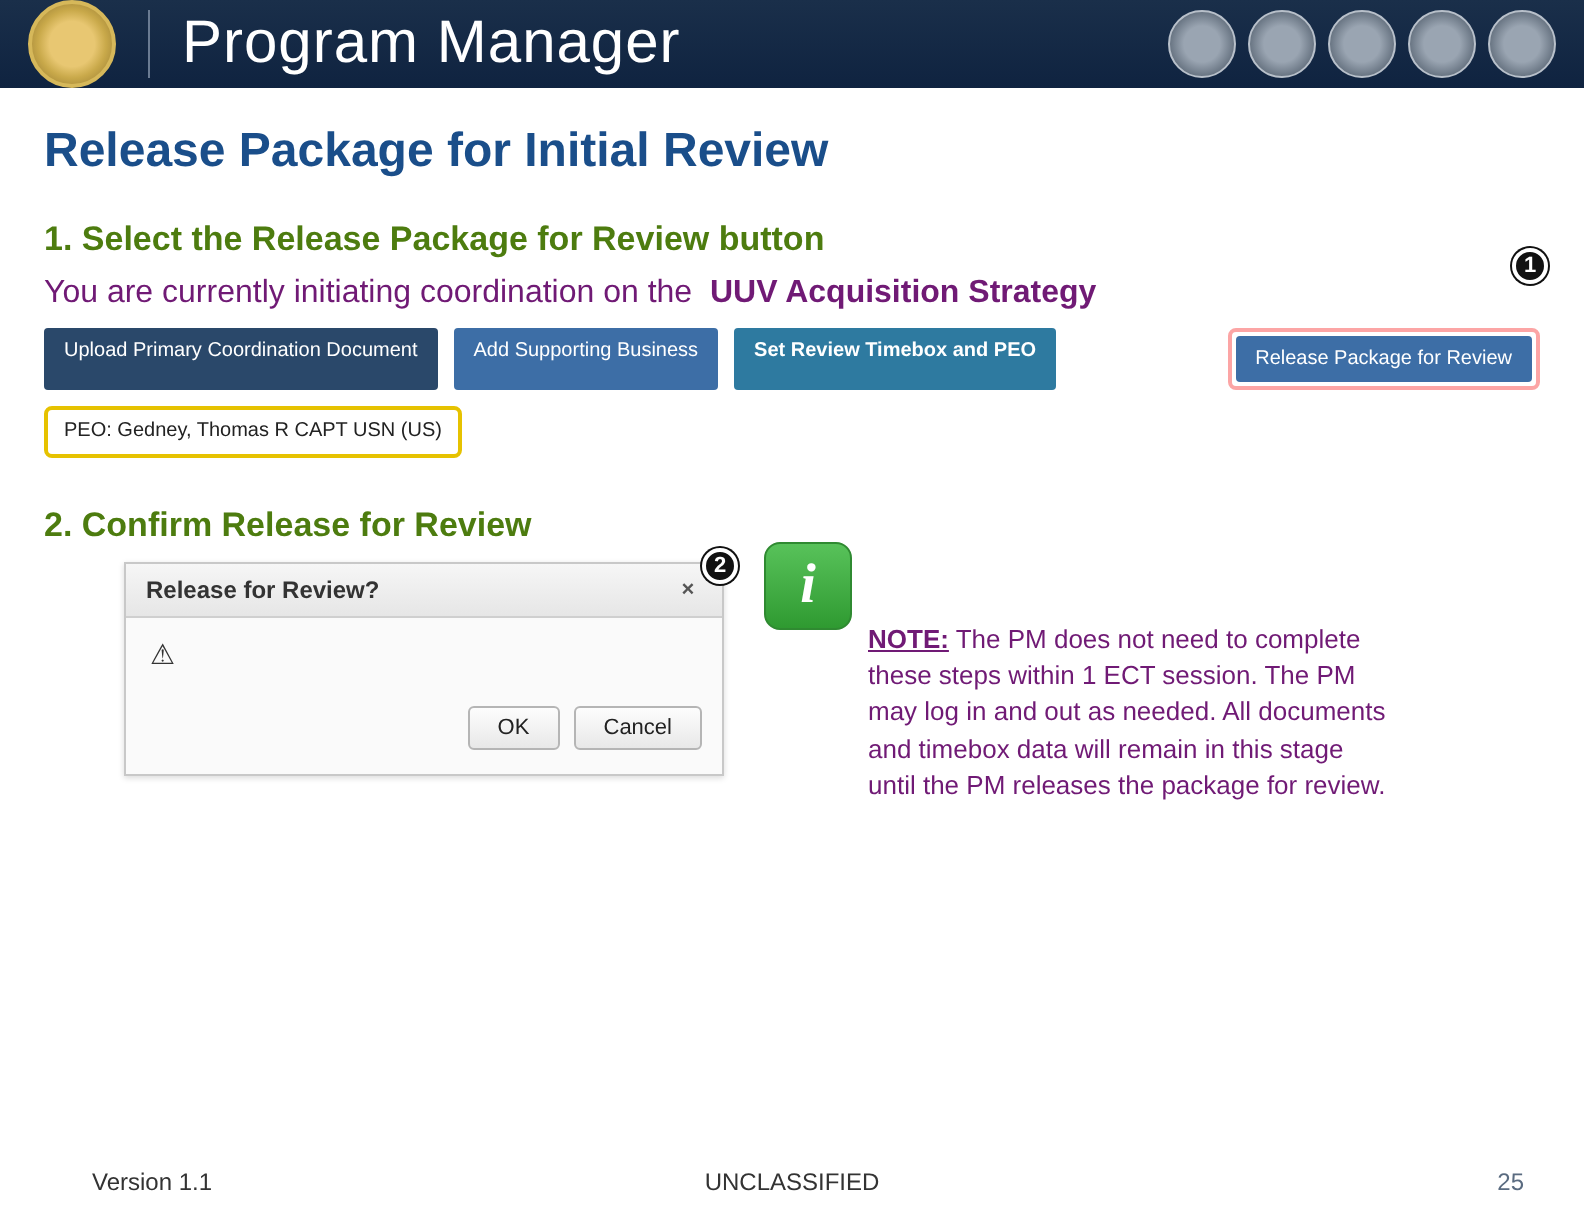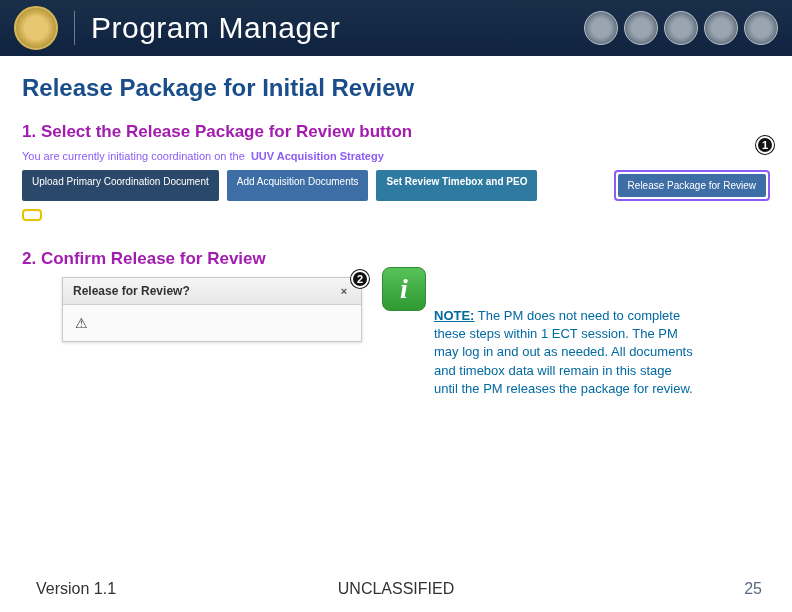--- a/index.html
+++ b/index.html
@@ -1,39 +1,39 @@
 <!DOCTYPE html>
 <html><head>
 <meta charset="utf-8">
 <style>
   * { box-sizing: border-box; margin: 0; padding: 0; }
   body { width: 792px; height: 612px; font-family: "Segoe UI", Arial, sans-serif; background: #fff; position: relative; overflow: hidden; }
 
-  .header { height: 56px; background: linear-gradient(#1a2f4a,#0f2340); display: flex; align-items: center; padding: 0 14px; gap: 16px; }
+  .header { height: 44px; background: linear-gradient(#1a2f4a,#0f2340); display: flex; align-items: center; padding: 0 14px; gap: 16px; }
   .seal-main { width: 44px; height: 44px; border-radius: 50%; background: radial-gradient(circle,#e8c772 40%,#c9a94a 60%,#8a6f2c 100%); border: 2px solid #d6b85a; }
   .title-sep { width: 1px; height: 34px; background: #6a7b92; }
   .header-title { color: #fff; font-size: 30px; font-weight: 300; letter-spacing: 0.5px; }
   .header-title b { font-weight: 400; }
   .seal-row { margin-left: auto; display: flex; gap: 6px; }
   .mini-seal { width: 34px; height: 34px; border-radius: 50%; background: radial-gradient(circle,#9aa5b2 40%,#6a7684 70%,#3a4450 100%); border: 1px solid #b8c0ca; }
 
   .page-title { color: #1a4e8a; font-size: 24px; font-weight: 700; margin: 18px 0 14px 22px; }
 
-  .step-title { font-size: 17px; font-weight: 700; color: #a21caf; margin: 20px 0 8px 22px; }
+  .step-title { font-size: 17px; font-weight: 700; color: #4d7c0f; margin: 20px 0 8px 22px; }
 
   .panel1 { margin: 0 22px 10px 22px; position: relative; }
-  .coord-line { font-size: 11px; color: #8b5cf6; margin-bottom: 8px; }
+  .coord-line { font-size: 16px; color: #701a75; margin-bottom: 8px; }
   .acq-name { font-weight: 700; }
 
   .button-row { display: flex; gap: 8px; }
   .wiz-btn { font-size: 10px; color: #fff; padding: 6px 10px; border-radius: 2px; white-space: nowrap; }
   .btn-blue-dark { background: #2a486a; }
   .btn-blue-mid { background: #3d6ea6; }
   .btn-teal { background: #2e7aa0; font-weight: bold; }
-  .btn-release-wrap { margin-left: auto; border: 2px solid #8b5cf6; border-radius: 4px; padding: 2px; }
+  .btn-release-wrap { margin-left: auto; border: 2px solid #fca5a5; border-radius: 4px; padding: 2px; }
   .btn-release { background: #3d6ea6; }
 
   .info-box { margin-top: 8px; display: inline-block; border: 2px solid #e6c200; border-radius: 4px; padding: 4px 8px; font-size: 10px; line-height: 1.4; color: #222; background: #fff; }
 
   .badge { position: absolute; width: 18px; height: 18px; border-radius: 50%; background: #111; color: #fff; font-size: 11px; font-weight: 700; display: flex; align-items: center; justify-content: center; border: 2px solid #fff; box-shadow: 0 0 0 1px #111; }
   .badge1 { top: -14px; right: -4px; }
 
   .step2 { margin-top: 24px; }
   .panel2 { margin: 0 22px; display: flex; align-items: flex-start; gap: 20px; }
 
@@ -42,24 +42,24 @@
   .dlg-close { width: 14px; height: 14px; font-size: 11px; text-align: center; line-height: 14px; color: #555; }
   .dlg-body { padding: 10px 12px 10px 12px; display: flex; gap: 8px; }
   .warn-icon { width: 16px; height: 16px; flex: none; font-size: 14px; color: #333; }
   .dlg-text { line-height: 1.5; }
   .dlg-actions { padding: 8px 10px 12px; text-align: right; }
   .dlg-btn { display: inline-block; padding: 4px 14px; font-size: 11px; border: 1px solid #b5b5b5; border-radius: 3px; background: linear-gradient(#fdfdfd,#e8e8e8); margin-left: 4px; color: #222; }
   .badge2 { top: -8px; right: -8px; }
 
   .info-block { flex: 1; display: flex; align-items: flex-start; gap: 8px; margin-top: -10px; }
   .info-icon { width: 44px; height: 44px; border-radius: 8px; background: linear-gradient(#58c25a,#2f9a31); display: flex; align-items: center; justify-content: center; color: #fff; font-family: Georgia, serif; font-style: italic; font-weight: 700; font-size: 28px; border: 1px solid #2f8a31; flex: none; }
-  .note-text { font-size: 13px; line-height: 1.4; color: #0369a1; max-width: 260px; margin-top: 40px; }
+  .note-text { font-size: 13px; line-height: 1.4; color: #701a75; max-width: 260px; margin-top: 40px; }
   .note-text u { text-decoration: underline; font-weight: 700; }
 
-  .footer { position: absolute; bottom: 14px; left: 0; right: 0; display: flex; align-items: center; justify-content: space-between; padding: 0 30px 0 36px; font-size: 16px; color: #333; margin-top: 44px; }
+  .footer { position: absolute; bottom: 14px; left: 0; right: 0; display: flex; align-items: center; justify-content: space-between; padding: 0 30px 0 46px; font-size: 12px; color: #333; margin-top: 44px; }
   .footer-center { position: absolute; left: 50%; transform: translateX(-50%); font-weight: 400; }
   .page-num { color: #5a6b80; }
 </style>
 </head>
 <body>
 
 <div class="header">
   <div class="seal-main"></div>
   <div class="title-sep"></div>
   <div class="header-title">
@@ -79,40 +79,45 @@
 
 <div class="step-title">1.  Select the Release Package for Review button</div>
 <div class="panel1">
   <div class="badge badge1">1</div>
   <div class="coord-line">
     <span>You are currently initiating coordination on the</span>&nbsp;
     <span class="acq-name">UUV Acquisition Strategy</span>
   </div>
   <div class="button-row">
     <div class="wiz-btn btn-blue-dark">Upload Primary Coordination Document</div>
-    <div class="wiz-btn btn-blue-mid">Add Acquisition Documents</div>
+    <div class="wiz-btn btn-blue-mid">Add Supporting Business</div>
     <div class="wiz-btn btn-teal">Set Review Timebox and PEO</div>
     <div class="btn-release-wrap">
       <div class="wiz-btn btn-release">Release Package for Review</div>
     </div>
   </div>
   <div class="info-box">
+    <div>PEO: Gedney, Thomas R CAPT USN (US)</div>
   </div>
 </div>
 
 <div class="step-title step2">2.  Confirm Release for Review</div>
 <div class="panel2">
   <div class="dialog">
     <div class="badge badge2">2</div>
     <div class="dlg-title">
       <span>Release for Review?</span>
       <span class="dlg-close">×</span>
     </div>
     <div class="dlg-body">
       <div class="warn-icon">⚠</div>
+    </div>
+    <div class="dlg-actions">
+      <span class="dlg-btn">OK</span>
+      <span class="dlg-btn">Cancel</span>
     </div>
   </div>
   <div class="info-block">
     <div class="info-icon">i</div>
     <div class="note-text">
       <u>NOTE:</u>
       <span>The PM does not need to complete these steps within 1 ECT session.  The PM may log in and out as needed.  All documents and timebox data will remain in this stage until the PM releases the package for review.</span>
     </div>
   </div>
 </div>

